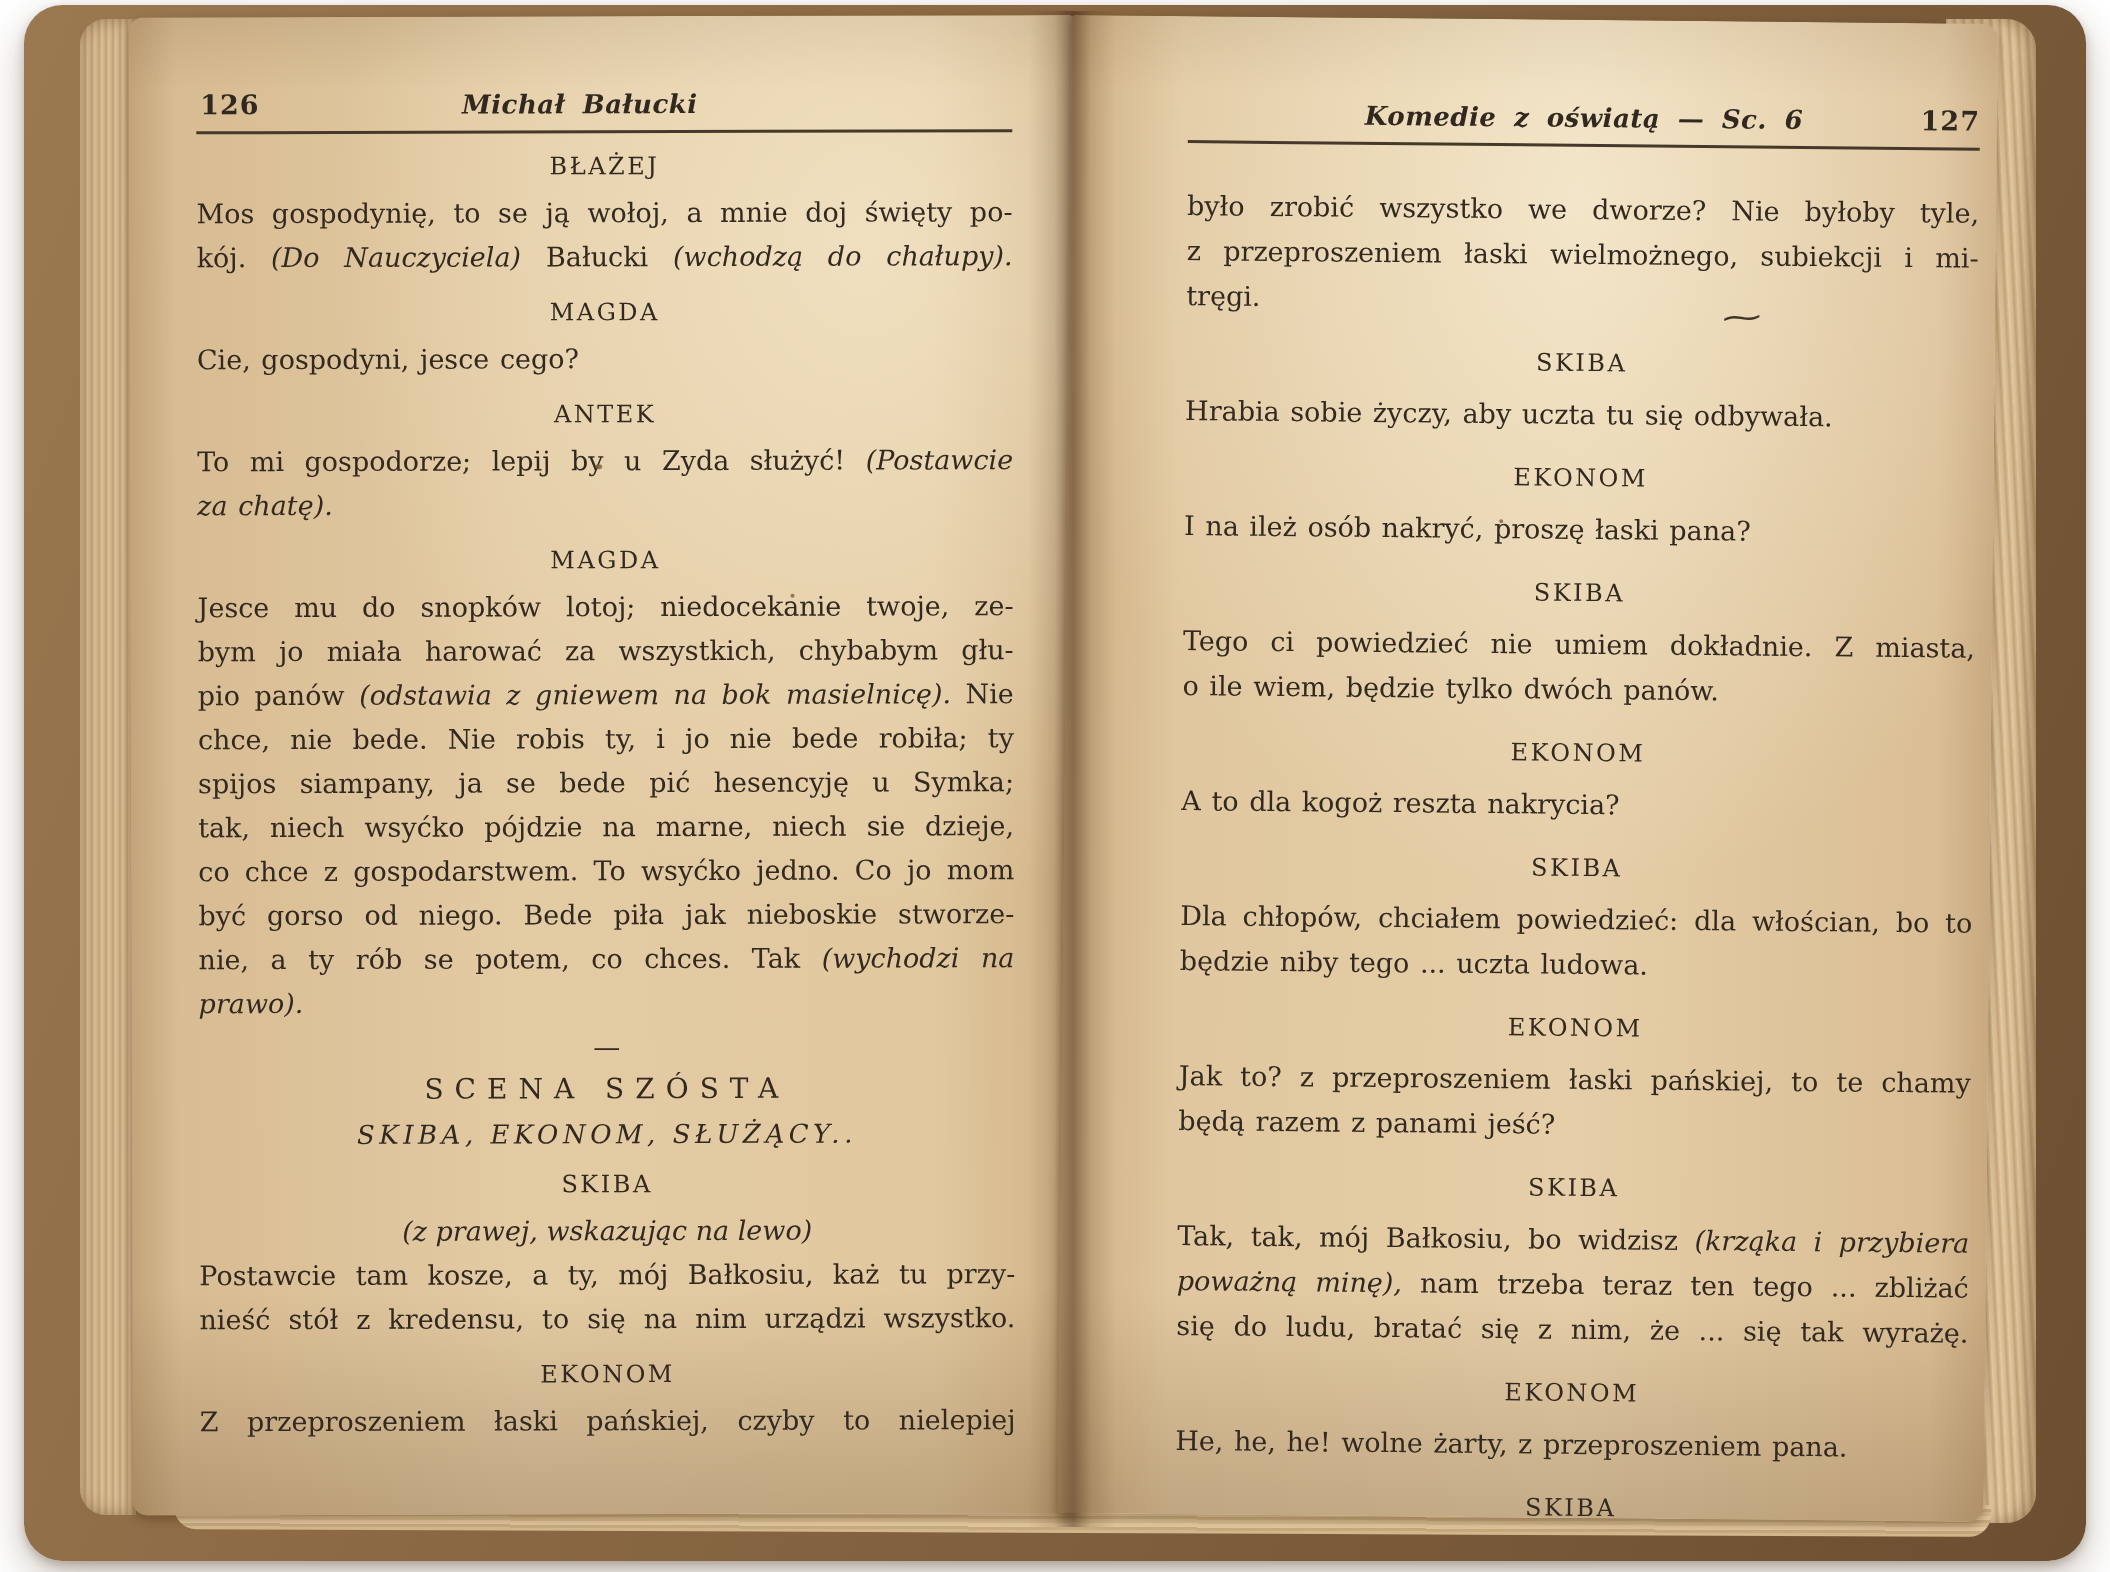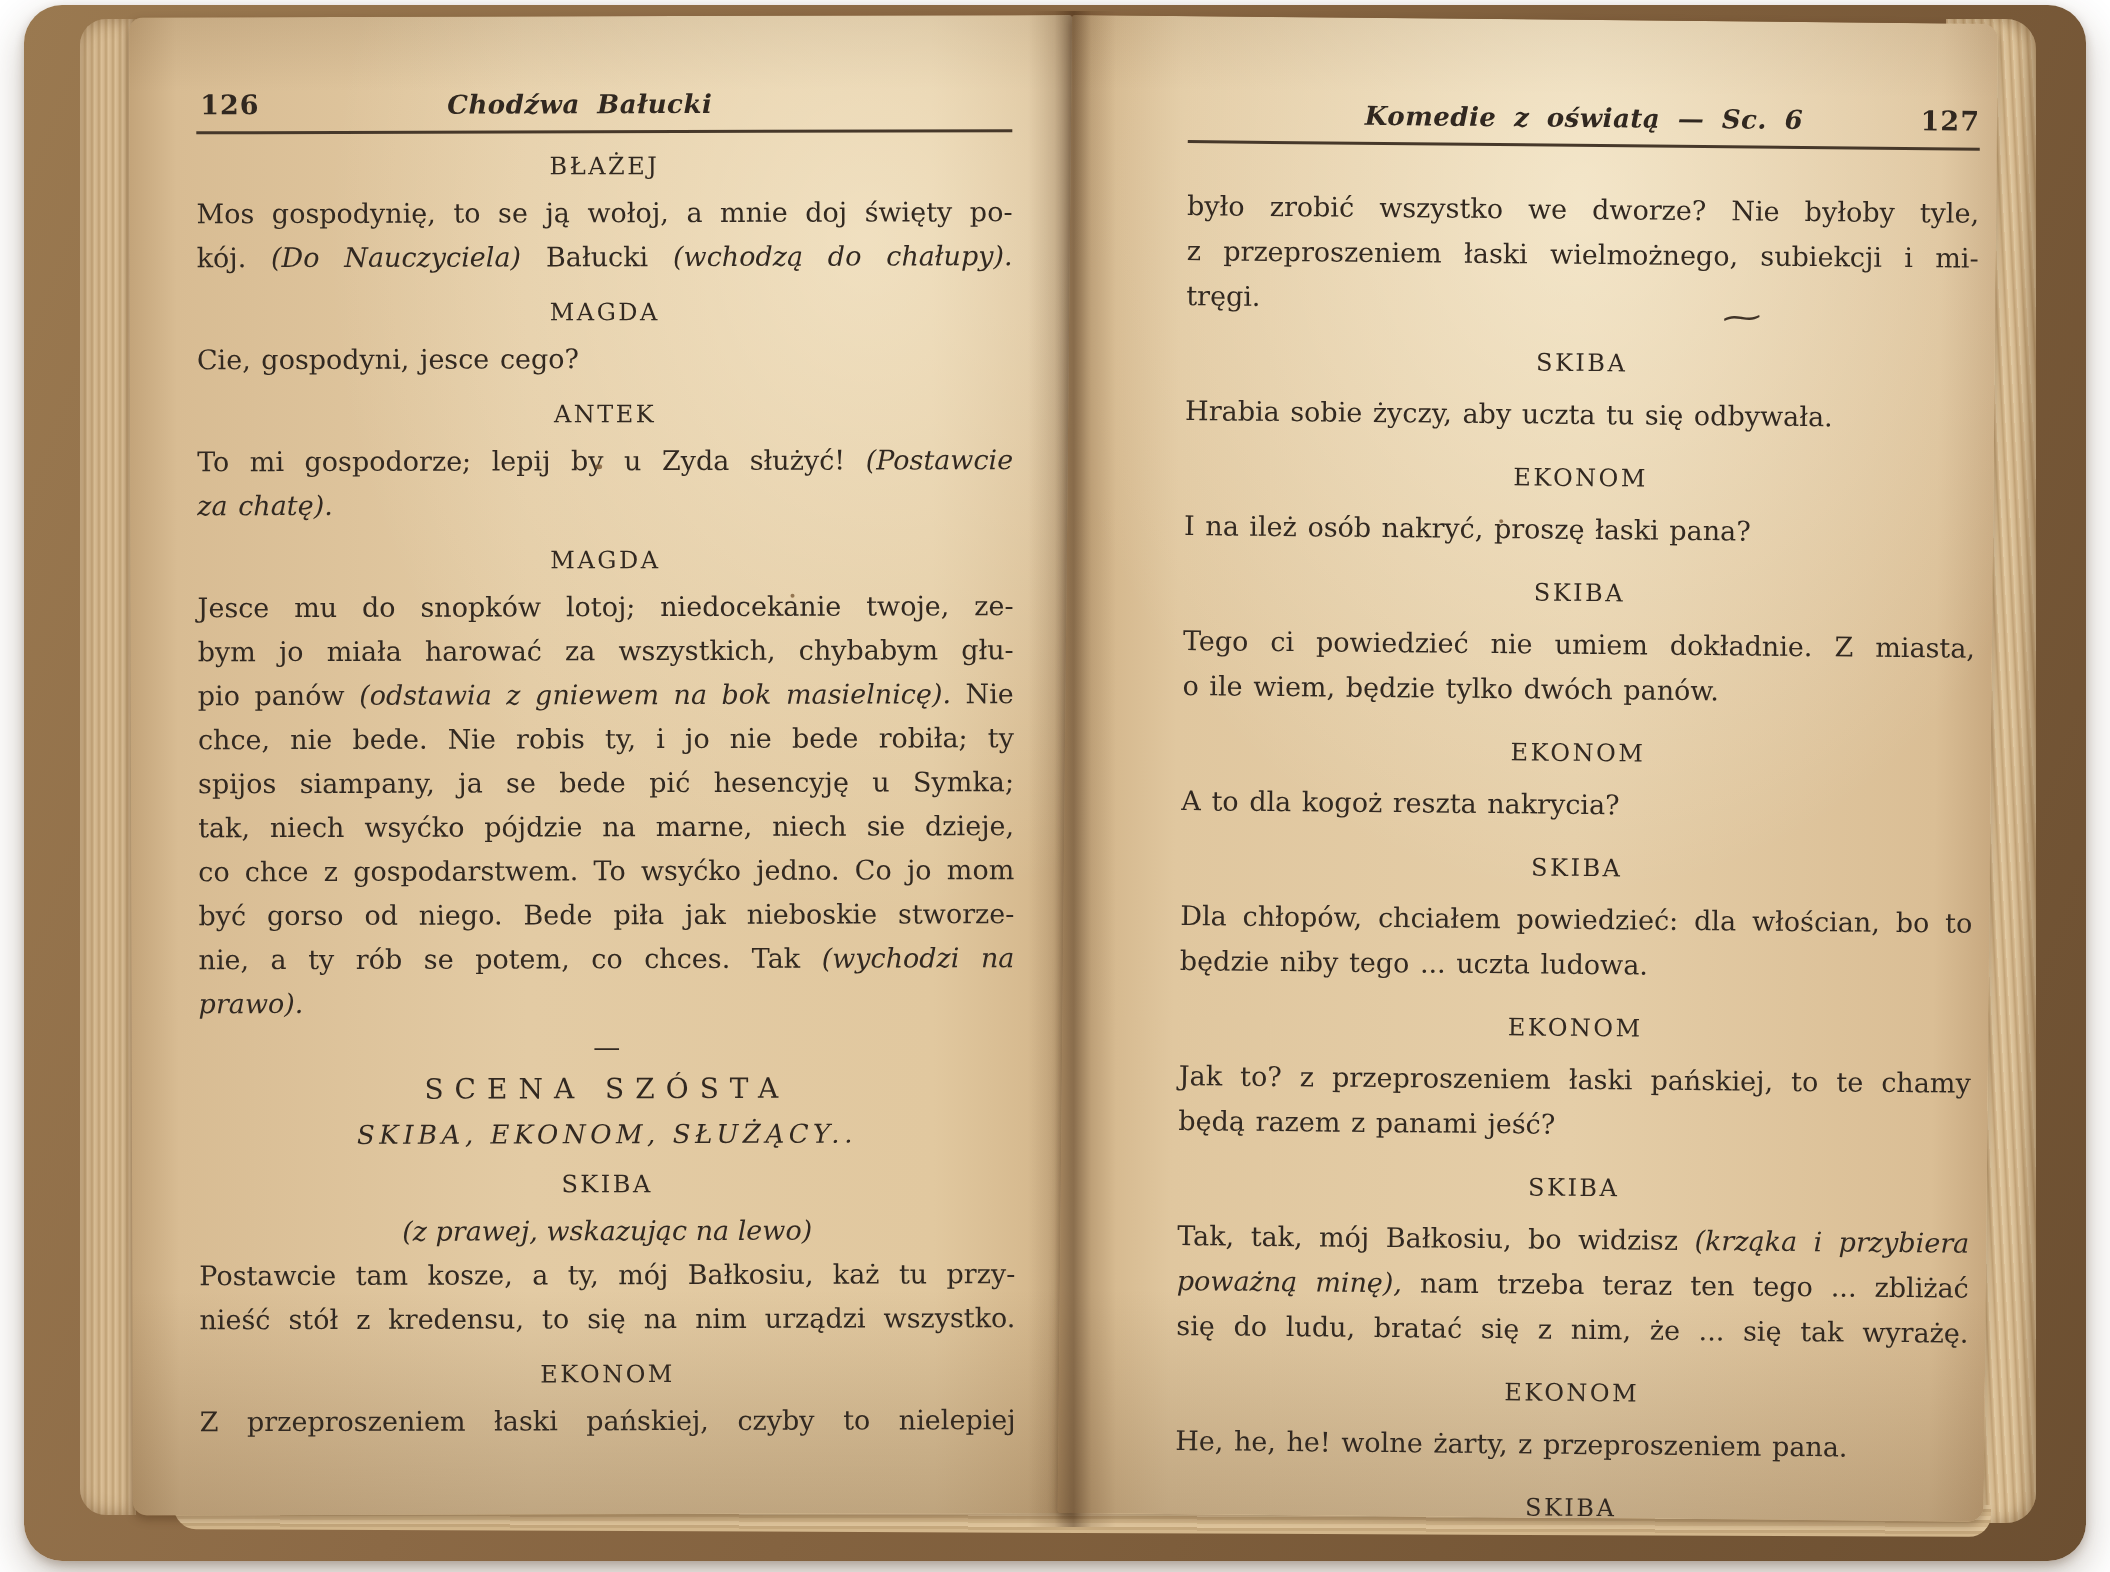--- a/index.html
+++ b/index.html
@@ -99,21 +99,21 @@
 <div class="scene">
   <div class="book">
     <div class="fore-edge fore-edge-left"></div>
     <div class="fore-edge fore-edge-right"></div>
     <div class="stack-bottom"></div>
 
     <div class="page left">
       <div class="page-inner">
         <div class="page-header">
           <span class="pagenum">126</span>
-          <span class="running-title">Chodźwa Bałucki</span>
+          <span class="running-title">Michał Bałucki</span>
         </div>
         <div class="header-rule"></div>
         <div class="text-col" id="left-col">
             <div class="speaker">BŁAŻEJ</div>
             <div class="dialogue">
               <div class="line fill"><span>Mos gospodynię, to se ją wołoj, a mnie doj święty po-</span></div>
               <div class="line fill"><span>kój. </span><i>(Do Nauczyciela)</i><span> Bałucki </span><i>(wchodzą do chałupy).</i></div>
             </div>
             <div class="speaker">MAGDA</div>
             <div class="dialogue">

